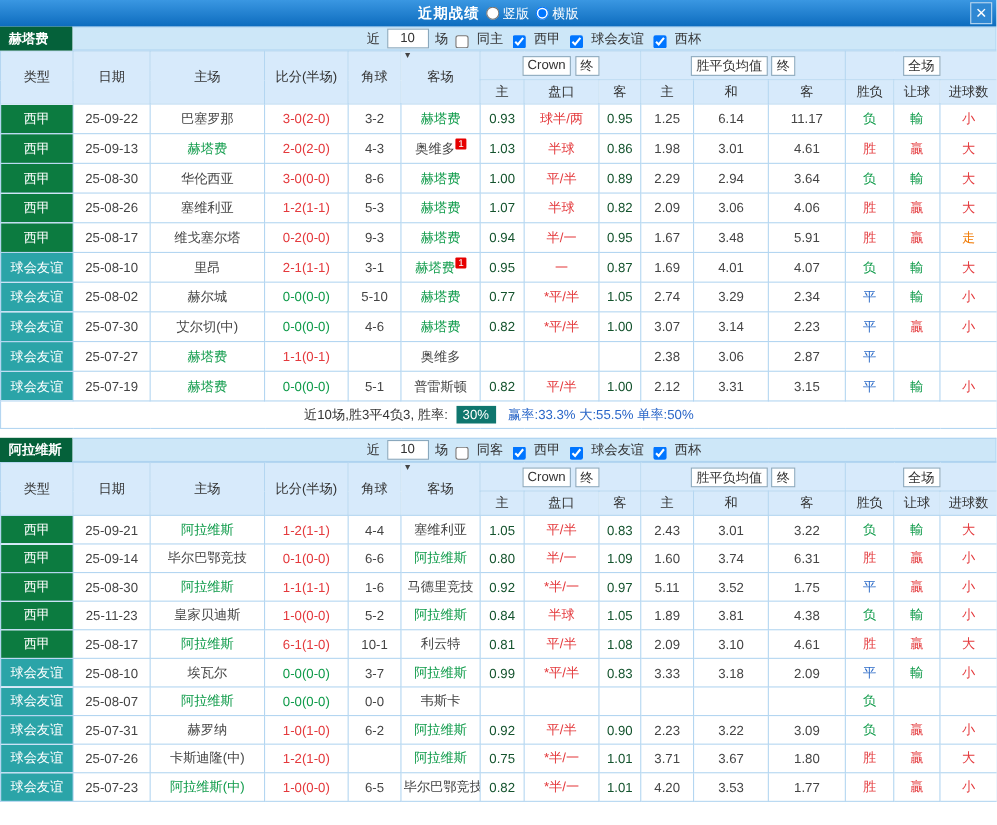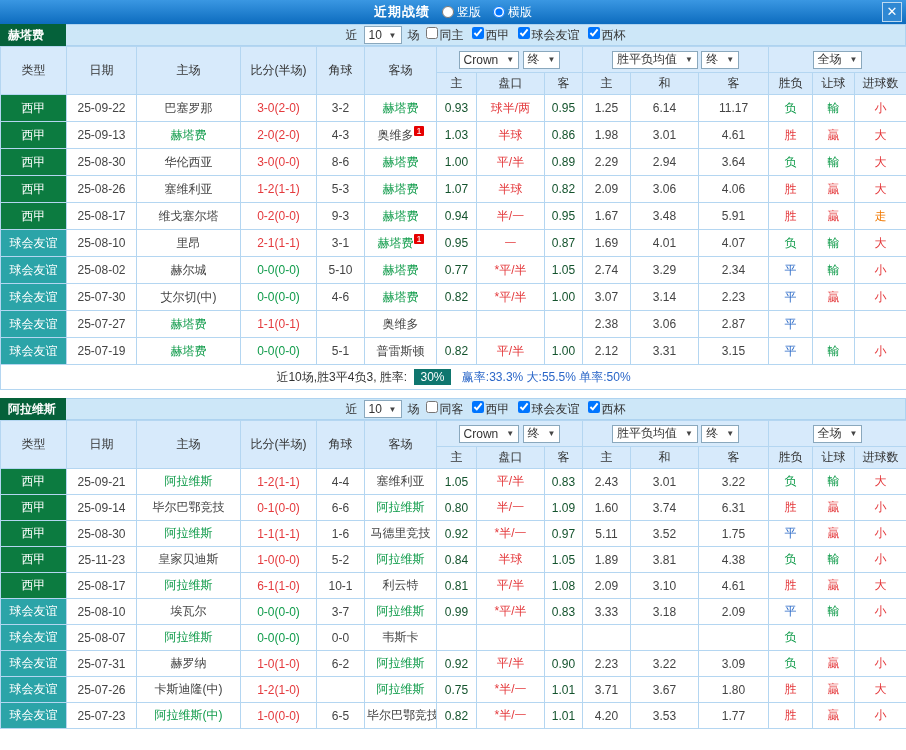--- a/index.html
+++ b/index.html
@@ -2,40 +2,40 @@
 <html><head>
 <meta charset="utf-8">
 <style>
   *{box-sizing:border-box;}
   html,body{margin:0;padding:0;}
   body{width:906px;height:750px;overflow:hidden;background:#fff;
        font-family:"Liberation Sans","DejaVu Sans",sans-serif;font-size:12px;color:#333;}
 
   
   .titlebar{height:24px;background:linear-gradient(180deg,#3a97e2,#0d6cbe);
-            display:flex;align-items:center;justify-content:center;gap:12px;position:relative;color:#fff;}
+            display:flex;align-items:center;justify-content:center;gap:6px;position:relative;color:#fff;}
   .titlebar .title{font-weight:bold;font-size:13px;letter-spacing:1px;}
   .mode-opt{display:inline-flex;align-items:center;gap:3px;font-size:12px;color:#fff;cursor:pointer;}
   .mode-opt input{margin:0;width:12px;height:12px;}
   .close-btn{position:absolute;right:4px;top:2px;width:20px;height:20px;line-height:18px;text-align:center;
              background:#2f88d3;border:1px solid #bcd9f0;color:#fff;font-size:13px;font-weight:bold;cursor:pointer;}
 
   
   .section-head{display:flex;height:22px;}
   .team-cell{width:66px;background:#05613a;color:#fff;font-weight:bold;display:flex;align-items:center;
              padding-left:8px;font-size:12px;}
   .filter-area{flex:1;background:#cde7f8;border:1px solid #aed3f0;border-left:none;
                display:flex;align-items:center;justify-content:center;gap:6px;}
-  .chk{display:inline-flex;align-items:flex-start;gap:2px;cursor:pointer;}
+  .chk{display:inline-flex;align-items:flex-end;gap:8px;cursor:pointer;}
   .chk input{margin:0;width:12px;height:12px;}
   .filter-options{display:inline-flex;gap:8px;align-items:center;}
 
   
   .select{display:inline-flex;align-items:center;background:#fff;border:1px solid #8aa8bd;height:18px;
-          padding:0 4px;gap:8px;cursor:pointer;vertical-align:middle;}
+          padding:0 4px;gap:8px;cursor:pointer;vertical-align:middle;flex-direction:column;}
   .select .arr{font-size:8px;color:#444;}
   .select.small{gap:5px;min-width:38px;justify-content:space-between;}
 
   
   table{width:906px;border-collapse:collapse;table-layout:fixed;}
   th,td{border:1px solid #b4d6f1;text-align:center;padding:0 2px;overflow:hidden;white-space:nowrap;}
   thead th{background:#d7eafb;font-weight:normal;color:#333;}
   thead tr.r1 th{height:26px;}
   thead tr.r2 th{height:22px;}
   tbody td{height:27px;background:#fff;}

